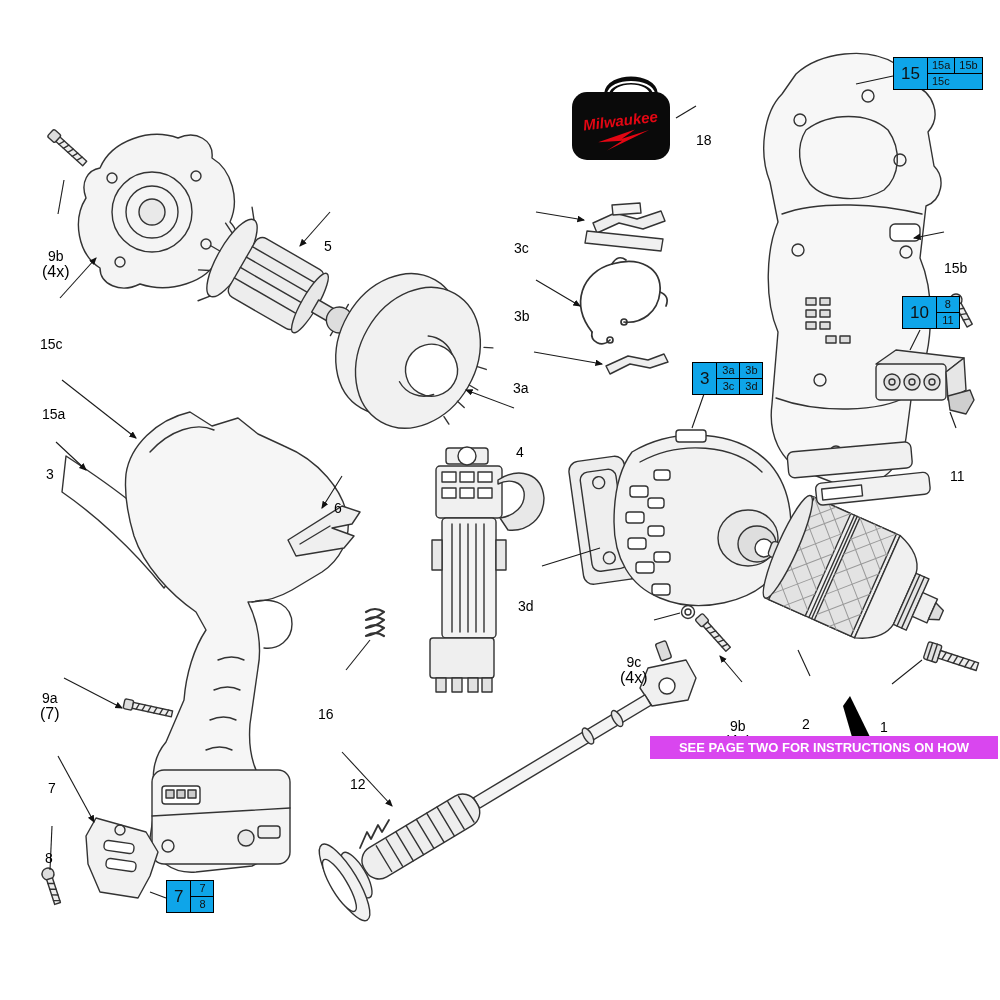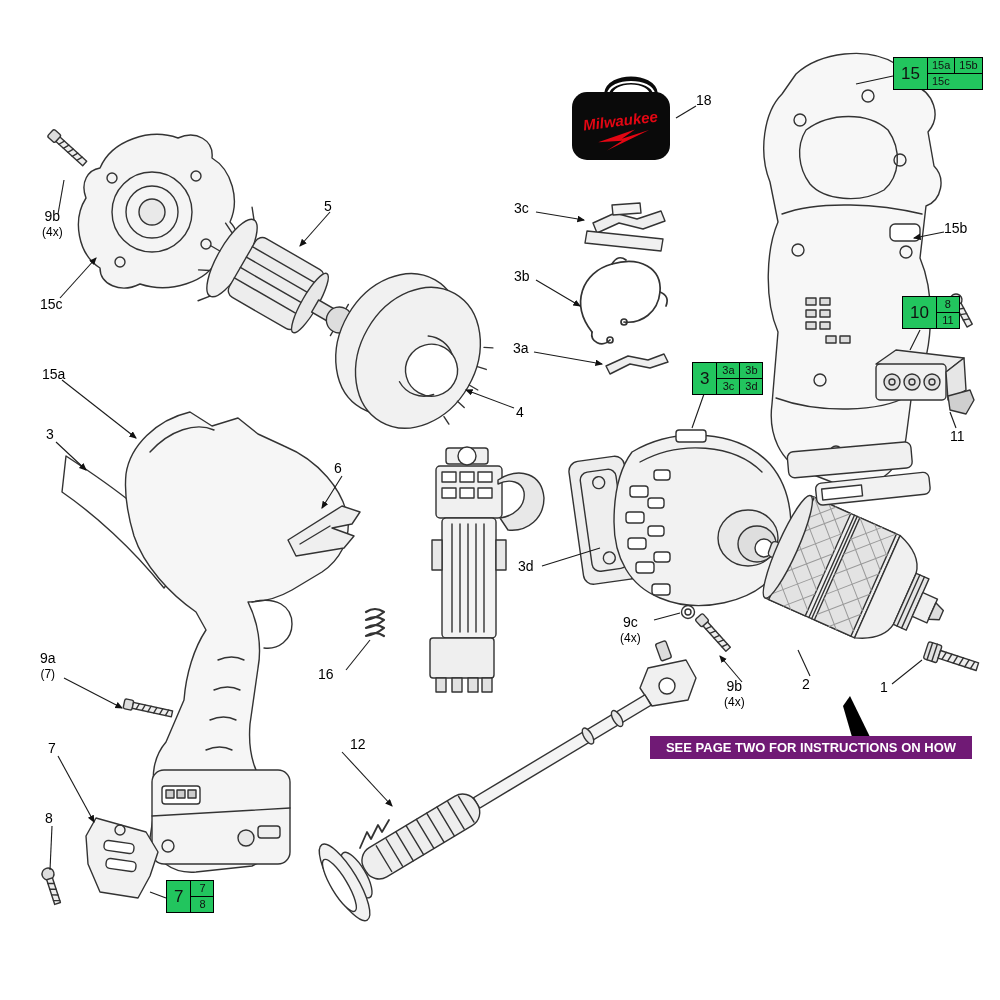--- a/index.html
+++ b/index.html
@@ -1,28 +1,28 @@
 <!DOCTYPE html>
 <html><head>
 <meta charset="utf-8">
 <style>
   html,body{margin:0;padding:0;background:#fff;font-family:"Liberation Sans",sans-serif;color:#111;}
   .page{position:relative;width:1000px;height:1000px;background:#fff;overflow:hidden;}
   .art-svg{position:absolute;left:0;top:0;width:1000px;height:1000px;}
-  .callout{position:absolute;font-size:14px;line-height:16px;color:#000;text-align:center;white-space:nowrap;}
-  .callout .q{display:block;font-size:12px;}
-  .boxlabel{position:absolute;display:inline-flex;align-items:stretch;border:1.6px solid #000;background:#22c55e;}
+  .callout{position:absolute;font-size:14px;line-height:16px;color:#000;text-align:center;white-space:nowrap;margin-top:40px;}
+  .callout .q{display:block;font-size:16px;}
+  .boxlabel{position:absolute;display:inline-flex;align-items:stretch;border:1.6px solid #000;background:#0ea5e9;}
   .boxlabel .main{display:flex;align-items:center;padding:1px 7px;font-size:17px;}
   .boxlabel .grid{display:flex;flex-direction:column;border-left:1.6px solid #000;}
   .boxlabel .row{display:flex;}
   .boxlabel .row + .row{border-top:1px solid #000;}
   .boxlabel .row span{padding:0 4px;font-size:11px;line-height:15px;min-width:14px;text-align:center;}
   .boxlabel .row span + span{border-left:1px solid #000;}
-  .note{position:absolute;left:650px;top:736px;width:306px;background:#701a75;color:#fff;
-        font-weight:bold;font-size:13px;line-height:19px;padding:2px 8px;text-align:center;}
+  .note{position:absolute;left:650px;top:736px;width:306px;background:#d946ef;color:#fff;
+        font-weight:bold;font-size:13px;line-height:19px;padding:2px 21px;text-align:center;}
 </style>
 </head>
 <body>
 
 <div class="page">
 
 <svg class="art-svg" viewBox="0 0 1000 1000">
   <defs>
     <marker id="arr" markerWidth="8" markerHeight="8" refX="6" refY="3" orient="auto">
       <path d="M0,0 L7,3 L0,6 Z" fill="#111"></path>

